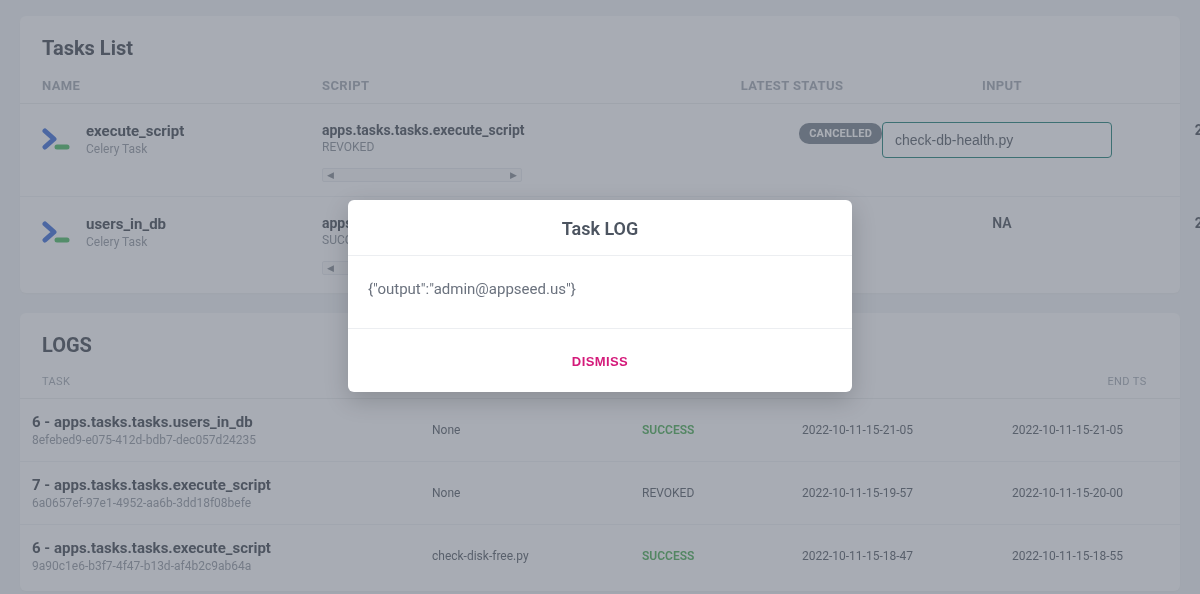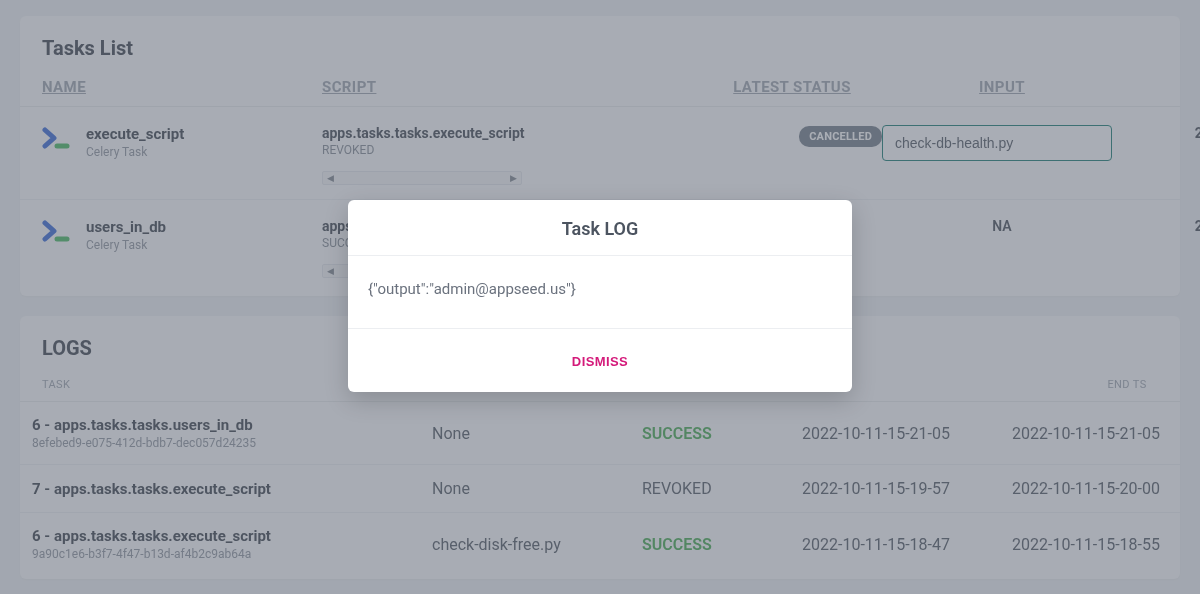--- a/index.html
+++ b/index.html
@@ -28,33 +28,32 @@
     padding: 20px 22px 8px 22px;
   }
   
   .tasks-header, .tasks-row {
     display: grid;
     grid-template-columns: 280px 380px 180px 240px 140px;
     align-items: center;
   }
   .tasks-header {
     padding: 10px 22px;
-    font-size: 15px;
+    font-size: 13px;
     font-weight: 700;
     letter-spacing: 0.4px;
     color: #9aa1ac;
     border-bottom: 1px solid #e6e8ec;
-    text-decoration: underline;
   }
   .tasks-row {
     padding: 18px 22px 14px 22px;
     border-bottom: 1px solid #eceef1;
     align-items: flex-start;
   }
-  .task-name-cell { display: flex; gap: 14px; }
+  .task-name-cell { display: flex; gap: 14px; align-items: center; }
   .shell-icon { width: 30px; height: 26px; flex: 0 0 30px; }
   .task-name { font-size: 15px; font-weight: 700; color: #333b46; line-height: 1.2; }
   .task-sub { font-size: 12px; color: #8b919c; margin-top: 2px; }
   .script-cell { font-size: 14px; }
   .script-path { font-weight: 700; color: #3a414c; }
   .script-status { font-size: 12px; color: #7f8691; margin-top: 2px; }
   .script-scroll {
     margin-top: 14px;
     height: 14px;
     width: 200px;
@@ -102,21 +101,21 @@
     letter-spacing: 0.4px;
     color: #9aa1ac;
     border-bottom: 1px solid #e6e8ec;
   }
   .logs-row {
     padding: 14px 12px;
     border-bottom: 1px solid #eceef1;
   }
   .log-task { font-size: 15px; font-weight: 700; color: #343b46; }
   .log-hash { font-size: 12px; color: #8a909b; margin-top: 2px; }
-  .log-cell { font-size: 16px; color: #4b525d; }
+  .log-cell { font-size: 12px; color: #4b525d; }
   .status-success { color: #3fa64a; font-weight: 600; }
   .status-revoked { color: #4b525d; }
   
   .overlay {
     position: absolute;
     inset: 0;
     background: rgba(100,108,120,0.55);
     display: flex;
     justify-content: center;
     align-items: flex-start;
@@ -249,20 +248,21 @@
       <div class="log-cell">None</div>
       <div class="log-cell status-success">SUCCESS</div>
       <div class="log-cell">2022-10-11-15-21-05</div>
       <div class="log-cell">2022-10-11-15-21-05</div>
 
     </div>
 
     <div class="logs-row">
       <div>
         <div class="log-task">7 - apps.tasks.tasks.execute_script</div>
+        <div class="log-hash">6a0657ef-97e1-4952-aa6b-3dd18f08befe</div>
       </div>
       <div class="log-cell">None</div>
       <div class="log-cell status-revoked">REVOKED</div>
       <div class="log-cell">2022-10-11-15-19-57</div>
       <div class="log-cell">2022-10-11-15-20-00</div>
       <div class="log-cell"></div>
     </div>
 
     <div class="logs-row" style="border-bottom:none">
       <div>

